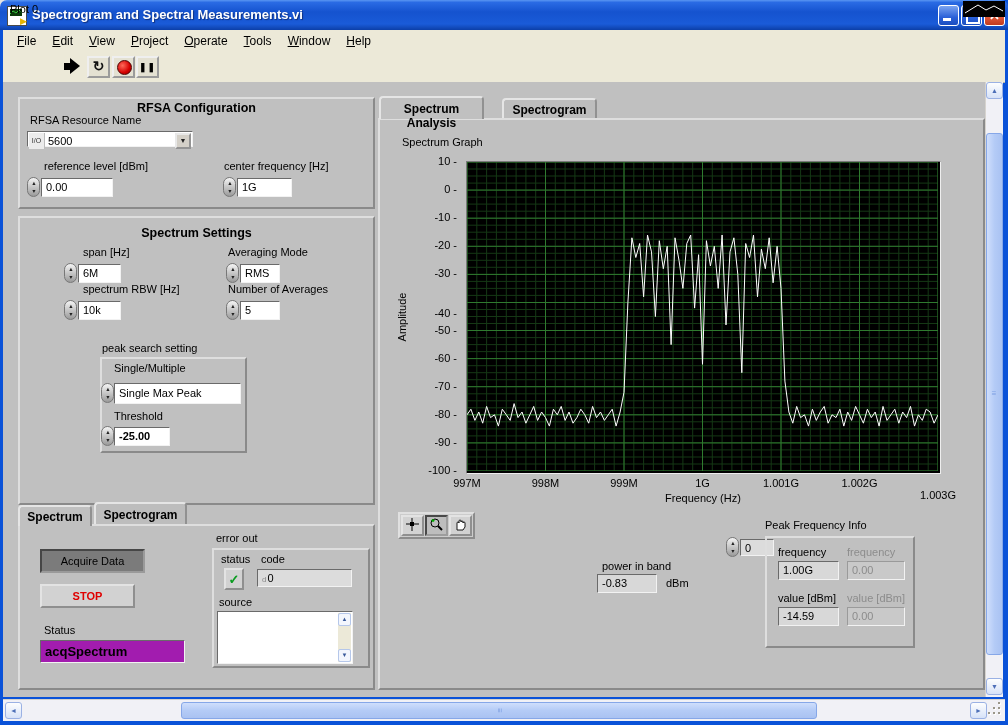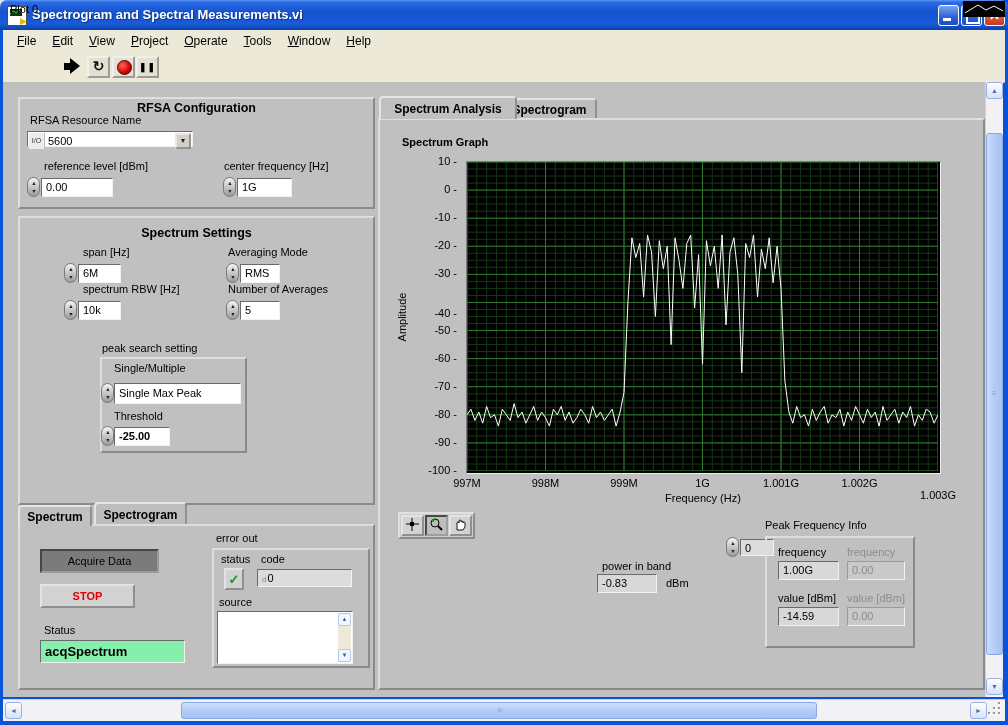--- a/index.html
+++ b/index.html
@@ -104,44 +104,44 @@
   #peak-box{left:100px;top:357px;width:147px;height:96px;}
   #sm-label{left:114px;top:362px;}
   #sm-spin{left:101px;top:383px;}
   #sm-field{left:114px;top:383px;width:127px;height:21px;padding-top:3px;}
   #th-label{left:114px;top:410px;}
   #th-spin{left:101px;top:426px;}
   #th-field{left:114px;top:427px;width:56px;height:19px;font-weight:bold;}
   #ltab1{left:18px;top:505px;width:74px;height:21px;padding-top:3px;}
   #ltab2{left:94px;top:502px;width:93px;height:24px;padding-top:4px;}
   #lpage{left:18px;top:524px;width:357px;height:166px;}
-  #acquire-btn{left:40px;top:549px;width:119px;height:24px;border:2px inset #9a9a9a;background:#7b7b7b;
+  #acquire-btn{left:40px;top:549px;width:105px;height:24px;border:2px inset #9a9a9a;background:#7b7b7b;
     line-height:20px;}
   #stop-btn{left:40px;top:584px;width:95px;height:24px;line-height:20px;color:#e00000;font-weight:bold;}
   #status-label2{left:44px;top:624px;}
-  #status-field{left:40px;top:640px;width:145px;height:23px;background:#86efac;font-weight:bold;
+  #status-field{left:40px;top:640px;width:145px;height:23px;background:#a21caf;font-weight:bold;
     font-size:13px;padding-top:3px;}
   #errout-label{left:216px;top:532px;}
   #errout-box{left:212px;top:548px;width:158px;height:120px;}
   #err-status-label{left:221px;top:553px;}
   #err-led{left:224px;top:568px;width:20px;height:22px;line-height:20px;color:#0a9c20;font-weight:bold;font-size:13px;}
   #err-code-label{left:261px;top:553px;}
   #err-code-field{left:257px;top:569px;width:95px;height:18px;background:#dcdcdc;}
   #err-code-field .radix{font-size:8px;color:#8a8a8a;margin-right:1px;}
   #err-source-label{left:219px;top:596px;}
   #err-source-field{left:217px;top:611px;width:136px;height:53px;}
   .mini-scroll{position:absolute;right:1px;top:1px;width:13px;height:49px;background:#ece9d8;}
   .mini-scroll .sbx{position:absolute;left:0;width:13px;height:13px;border:1px solid #b5c7ea;
     background:#f3f6fd;font-size:6px;text-align:center;line-height:11px;color:#3a5a9b;box-sizing:border-box;border-radius:2px;}
   .mini-scroll .up{top:0;} .mini-scroll .dn{bottom:0;top:auto;}
   
-  #rtab1{left:379px;top:96px;width:138px;height:23px;padding-top:4px;}
+  #rtab1{left:379px;top:96px;width:105px;height:23px;padding-top:4px;}
   #rtab2{left:502px;top:98px;width:95px;height:21px;padding-top:3px;}
   #rpage{left:378px;top:118px;width:607px;height:572px;}
-  #graph-label{left:402px;top:136px;font-weight:bold;}
+  #graph-label{left:402px;top:136px;}
   #legend{left:855px;top:131px;width:104px;height:22px;border:2px outset #e3e3e3;background:#cfcfcf;
     box-sizing:border-box;}
   #legend-text{position:absolute;left:10px;top:3px;}
   #legend-wave{position:absolute;right:3px;top:1px;width:42px;height:16px;background:#000;}
   #plot{position:absolute;left:466px;top:161px;width:473px;height:311px;background:#000;
     border-top:1px solid #7a7a7a;border-left:1px solid #7a7a7a;border-bottom:1px solid #eee;border-right:1px solid #eee;}
   #plot svg{display:block;}
   #y-axis-label{position:absolute;left:402px;top:317px;transform:translate(-50%,-50%) rotate(-90deg);white-space:nowrap;}
   #y-ticks{position:absolute;left:395px;top:162px;width:66px;height:309px;}
   #y-ticks span{position:absolute;right:4px;width:60px;text-align:right;}

